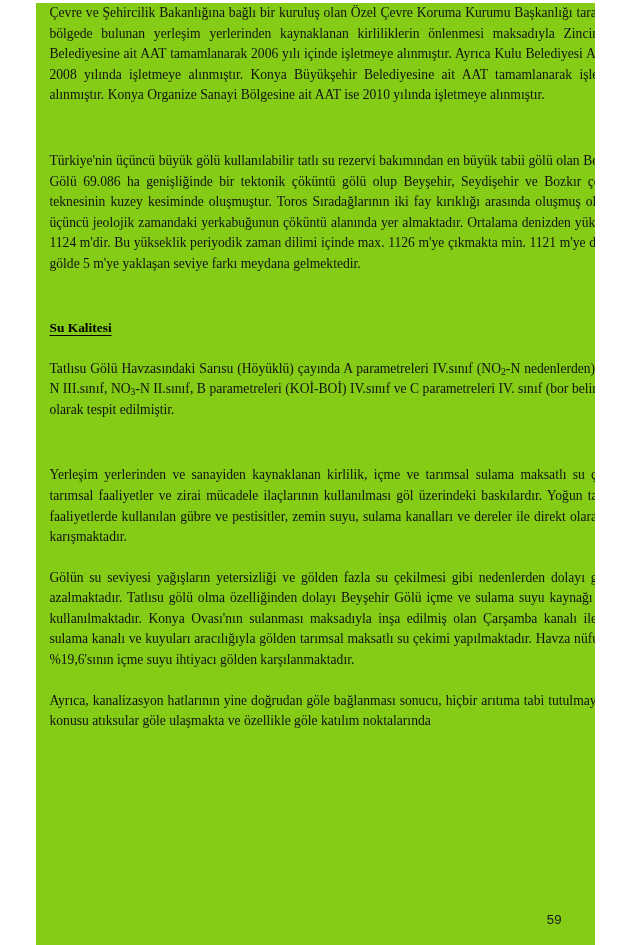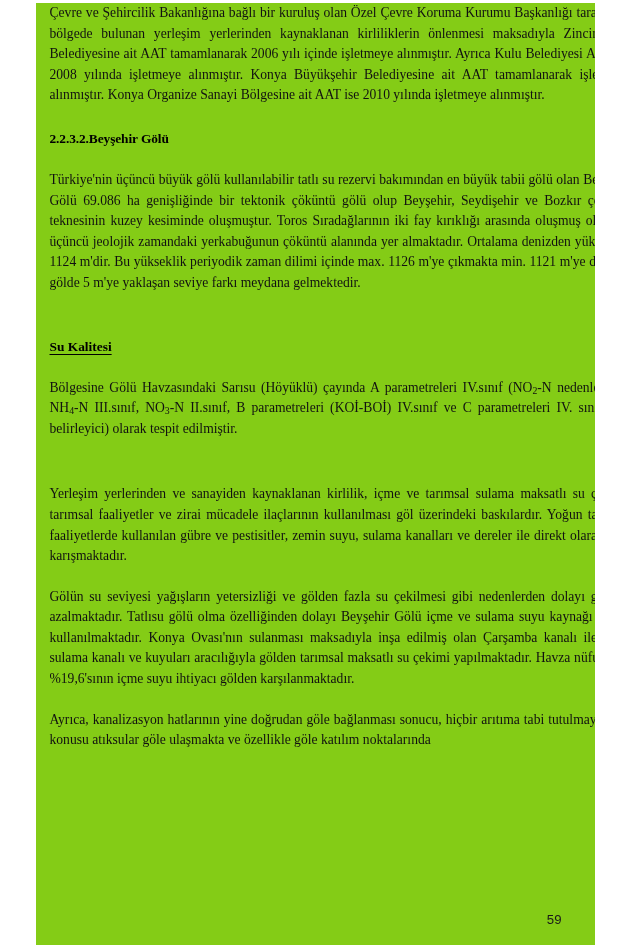--- a/index.html
+++ b/index.html
@@ -85,38 +85,37 @@
 </head>
 <body>
 
 <div class="page">
   <div class="content">
 
     <p class="body-text">Çevre ve Şehircilik Bakanlığına bağlı bir kuruluş olan Özel Çevre Koruma Kurumu Başkanlığı tarafından bölgede bulunan yerleşim yerlerinden kaynaklanan kirliliklerin önlenmesi maksadıyla Zincirlikuyu Belediyesine ait AAT tamamlanarak 2006 yılı içinde işletmeye alınmıştır. Ayrıca Kulu Belediyesi AAT' de 2008 yılında işletmeye alınmıştır. Konya Büyükşehir Belediyesine ait AAT tamamlanarak işletmeye alınmıştır. Konya Organize Sanayi Bölgesine ait AAT ise 2010 yılında işletmeye alınmıştır.</p>
 
     <div class="gap-heading-before"></div>
 
-    <h2 class="section-heading">2.2.3.2.Beyşehir Gölü</h2>
 
     <div class="gap-heading-after"></div>
 
     <p class="body-text">Türkiye'nin üçüncü büyük gölü kullanılabilir tatlı su rezervi bakımından en büyük tabii gölü olan Beyşehir Gölü 69.086 ha genişliğinde bir tektonik çöküntü gölü olup Beyşehir, Seydişehir ve Bozkır çöküntü teknesinin kuzey kesiminde oluşmuştur. Toros Sıradağlarının iki fay kırıklığı arasında oluşmuş olan göl üçüncü jeolojik zamandaki yerkabuğunun çöküntü alanında yer almaktadır. Ortalama denizden yüksekliği 1124 m'dir. Bu yükseklik periyodik zaman dilimi içinde max. 1126 m'ye çıkmakta min. 1121 m'ye düşerek gölde 5 m'ye yaklaşan seviye farkı meydana gelmektedir.</p>
 
     <div class="gap-para"></div>
 
 
     <div class="gap-heading-before"></div>
 
     <span class="sub-heading-wrap">
       <h3 class="sub-heading">Su Kalitesi</h3>
     </span>
 
     <div class="gap-heading-after"></div>
 
-    <p class="body-text"><span>Bölgesine Gölü Havzasındaki Sarısu (Höyüklü) çayında A parametreleri IV.sınıf (NO</span><sub>2</sub><span>-N nedenlerden), NH</span><sub>4</sub><span>-N III.sınıf, NO</span><sub>3</sub><span>-N II.sınıf, B parametreleri (KOİ-BOİ) IV.sınıf ve C parametreleri IV. sınıf (bor belirleyici) olarak tespit edilmiştir.</span></p>
+    <p class="body-text"><span>Tatlısu Gölü Havzasındaki Sarısu (Höyüklü) çayında A parametreleri IV.sınıf (NO</span><sub>2</sub><span>-N nedenlerden), NH</span><sub>4</sub><span>-N III.sınıf, NO</span><sub>3</sub><span>-N II.sınıf, B parametreleri (KOİ-BOİ) IV.sınıf ve C parametreleri IV. sınıf (bor belirleyici) olarak tespit edilmiştir.</span></p>
 
     <div class="gap-heading-before"></div>
 
 
     <div class="gap-heading-after"></div>
 
     <p class="body-text">Yerleşim yerlerinden ve sanayiden kaynaklanan kirlilik, içme ve tarımsal sulama maksatlı su çekimi, tarımsal faaliyetler ve zirai mücadele ilaçlarının kullanılması göl üzerindeki baskılardır. Yoğun tarımsal faaliyetlerde kullanılan gübre ve pestisitler, zemin suyu, sulama kanalları ve dereler ile direkt olarak göle karışmaktadır.</p>
 
     <div class="gap-para"></div>
 

